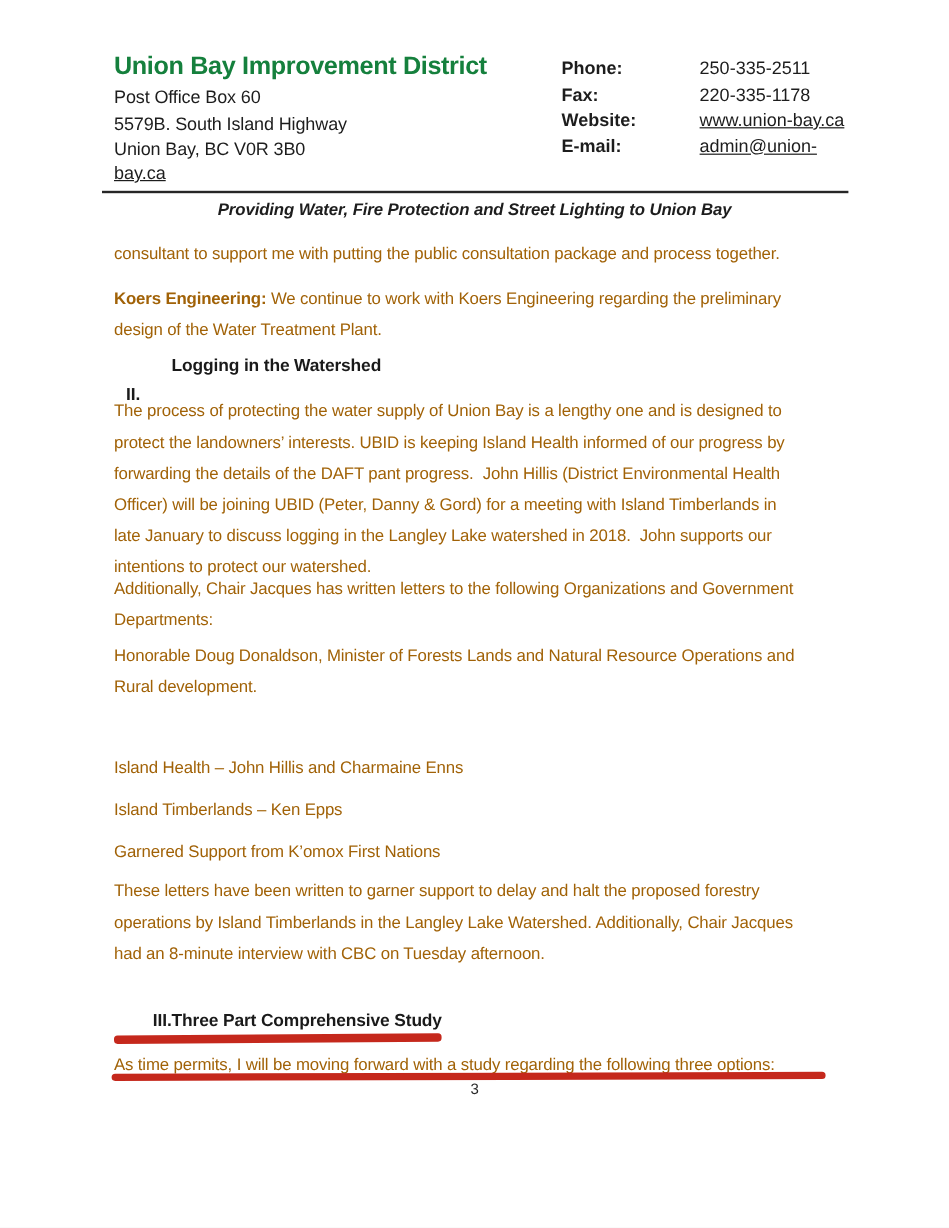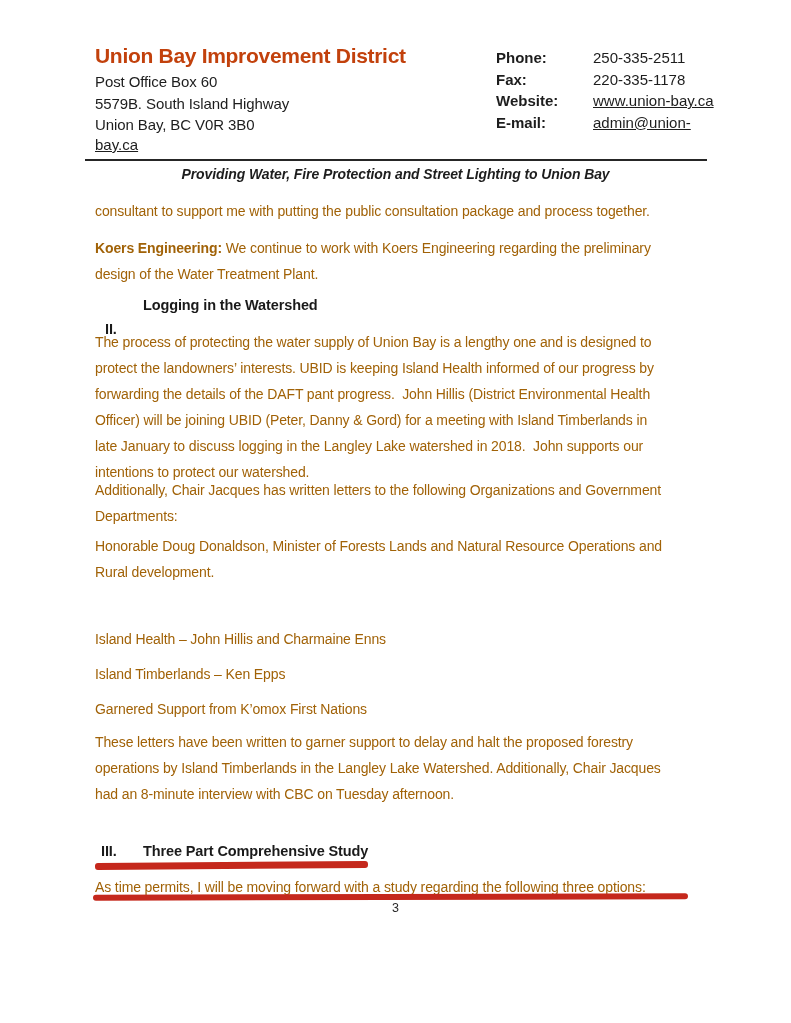--- a/index.html
+++ b/index.html
@@ -15,21 +15,21 @@
     color: #1d1d1d;
     overflow: hidden;
   }
   
   .org-name {
     position: absolute;
     left: 95px; top: 44px;
     font-size: 21px;
     font-weight: bold;
     letter-spacing: -0.3px;
-    color: #c2410c;
+    color: #15803d;
   }
   .address {
     position: absolute;
     left: 95px; top: 71px;
     font-size: 15px;
     line-height: 21.5px;
     letter-spacing: -0.1px;
   }
   .email-wrap {
     position: absolute;
@@ -37,22 +37,21 @@
     font-size: 15px;
     text-decoration: underline;
   }
   .contacts {
     position: absolute;
     left: 468px; top: 47px;
     font-size: 15px;
     line-height: 21.5px;
     display: grid;
     grid-template-columns: 97px auto;
-    column-gap: 0;
-    margin-left: 28px;
+    column-gap: 18px;
   }
   .contacts .lbl { font-weight: bold; }
   .contacts .val.ul { text-decoration: underline; }
   .header-rule {
     position: absolute;
     left: 85px; top: 159px;
     width: 622px; height: 2px;
     background: #262626;
   }
   .tagline {
@@ -80,21 +79,21 @@
     position: absolute;
     font-size: 14.5px;
     font-weight: bold;
     letter-spacing: -0.12px;
     color: #1a1a1a;
     display: flex;
   }
   .sec-heading .num { display: inline-block; flex: 0 0 auto; }
   .h2 { left: 105px; top: 297px; }
   .h2 .num { width: 38px; margin-top: 24px; }
-  .h3 { left: 101px; top: 843px; }
+  .h3 { left: 101px; top: 843px; text-align: right; }
   .h3 .num { width: 42px; }
   .red-line {
     position: absolute;
     background: #c5281c;
     border-radius: 3px;
   }
   .red-line-1 {
     left: 95px; top: 862px;
     width: 273px; height: 7px;
     transform: rotate(-0.4deg);

